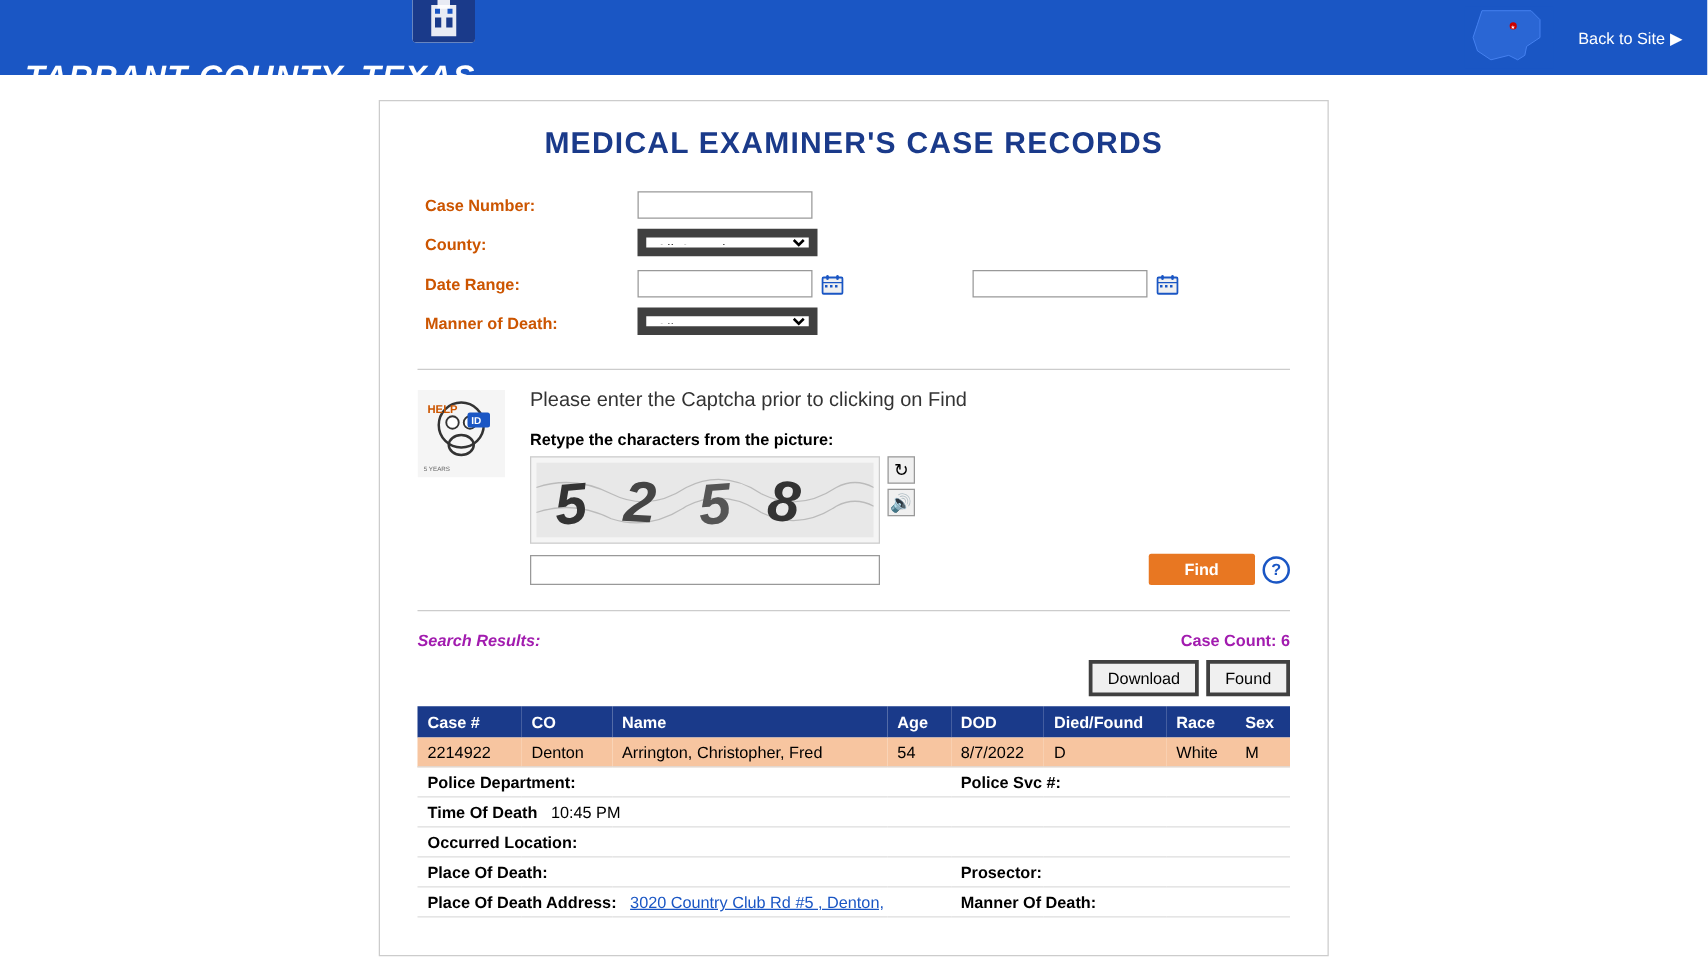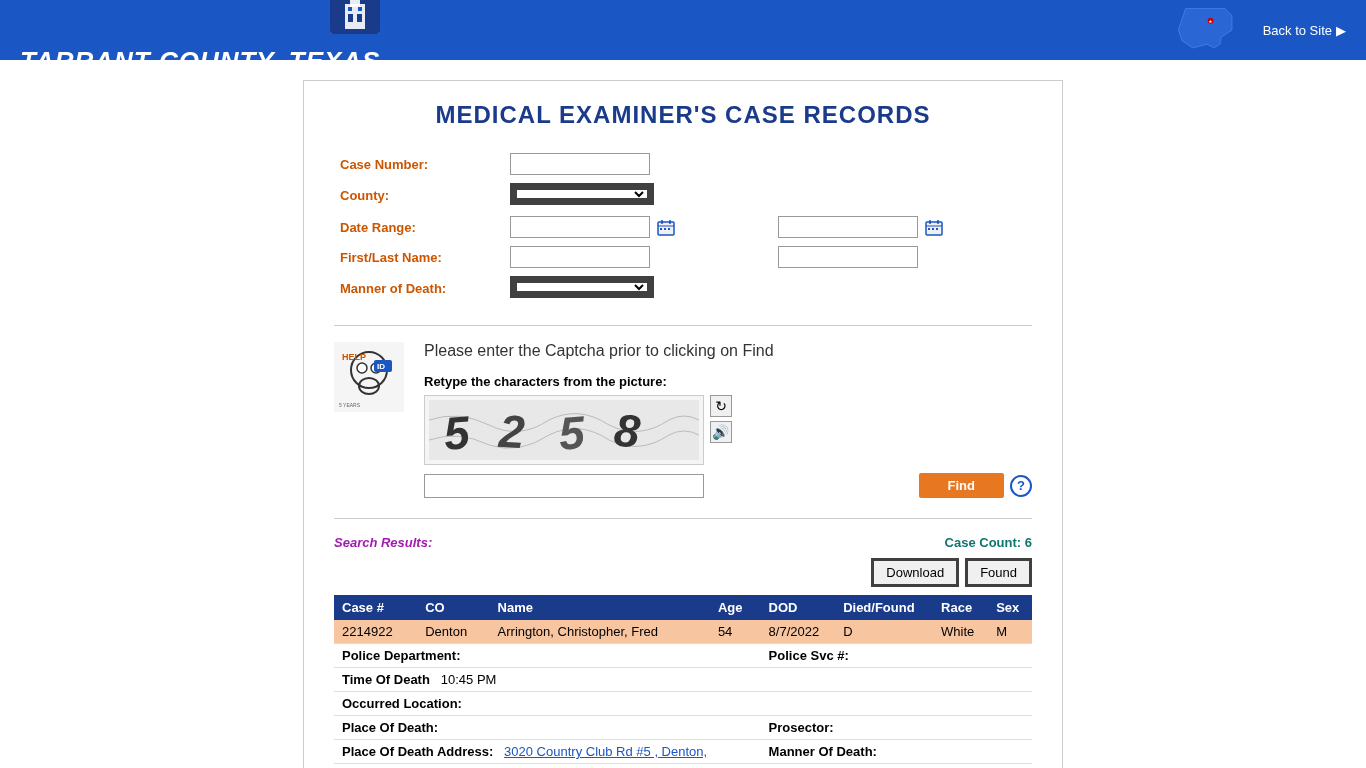--- a/index.html
+++ b/index.html
@@ -227,21 +227,21 @@
       justify-content: space-between;
       align-items: center;
       margin-bottom: 8px;
     }
     .search-results-label {
       color: #a21caf;
       font-weight: bold;
       font-style: italic;
     }
     .case-count {
-      color: #0f766e;
+      color: #a21caf;
       font-weight: bold;
     }
     .results-actions {
       display: flex;
       gap: 6px;
       justify-content: flex-end;
       margin-bottom: 8px;
     }
     .action-btn {
       padding: 4px 12px;
@@ -377,29 +377,20 @@
             <rect x="12" y="1" width="2" height="4" rx="1" fill="#1a56c4"></rect>
             <line x1="1" y1="7" x2="17" y2="7" stroke="#1a56c4" stroke-width="1"></line>
             <rect x="3" y="9" width="2" height="2" fill="#1a56c4"></rect>
             <rect x="7" y="9" width="2" height="2" fill="#1a56c4"></rect>
             <rect x="11" y="9" width="2" height="2" fill="#1a56c4"></rect>
           </svg>
         </span>
       </td>
     </tr>
     <tr>
-      <td class="form-label">First/Last Name:</td>
-      <td>
-        <input type="text" class="form-input" style="width: 140px;">
-      </td>
-      <td style="padding-left:20px;">
-        <input type="text" class="form-input" style="width: 140px;">
-      </td>
-    </tr>
-    <tr>
       <td class="form-label">Manner of Death:</td>
       <td>
         <select class="form-select" style="width:144px;">
           <option>All</option>
           <option>Accident</option>
           <option>Homicide</option>
           <option>Natural</option>
           <option>Suicide</option>
           <option>Undetermined</option>
         </select>

